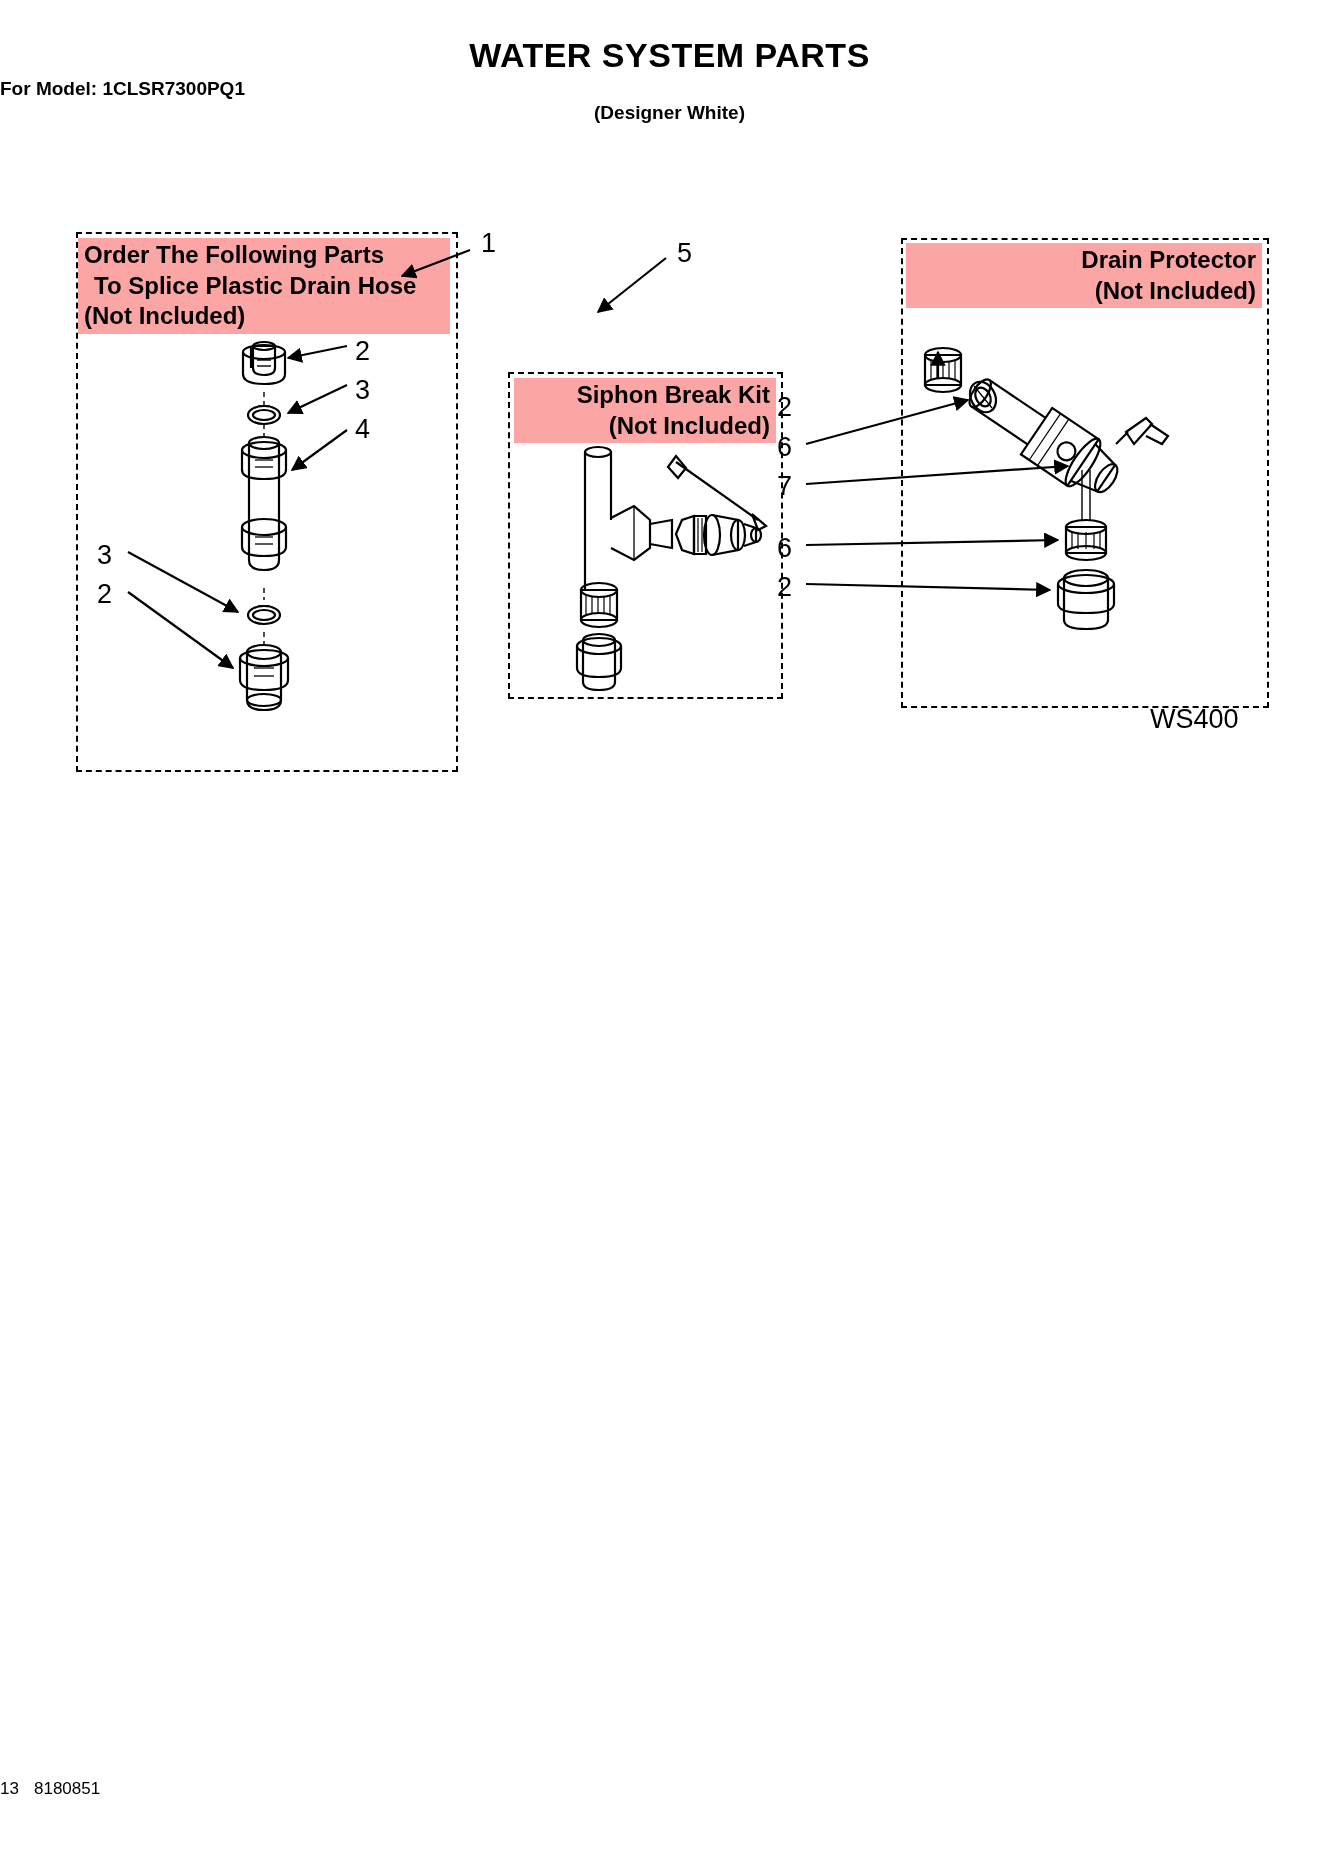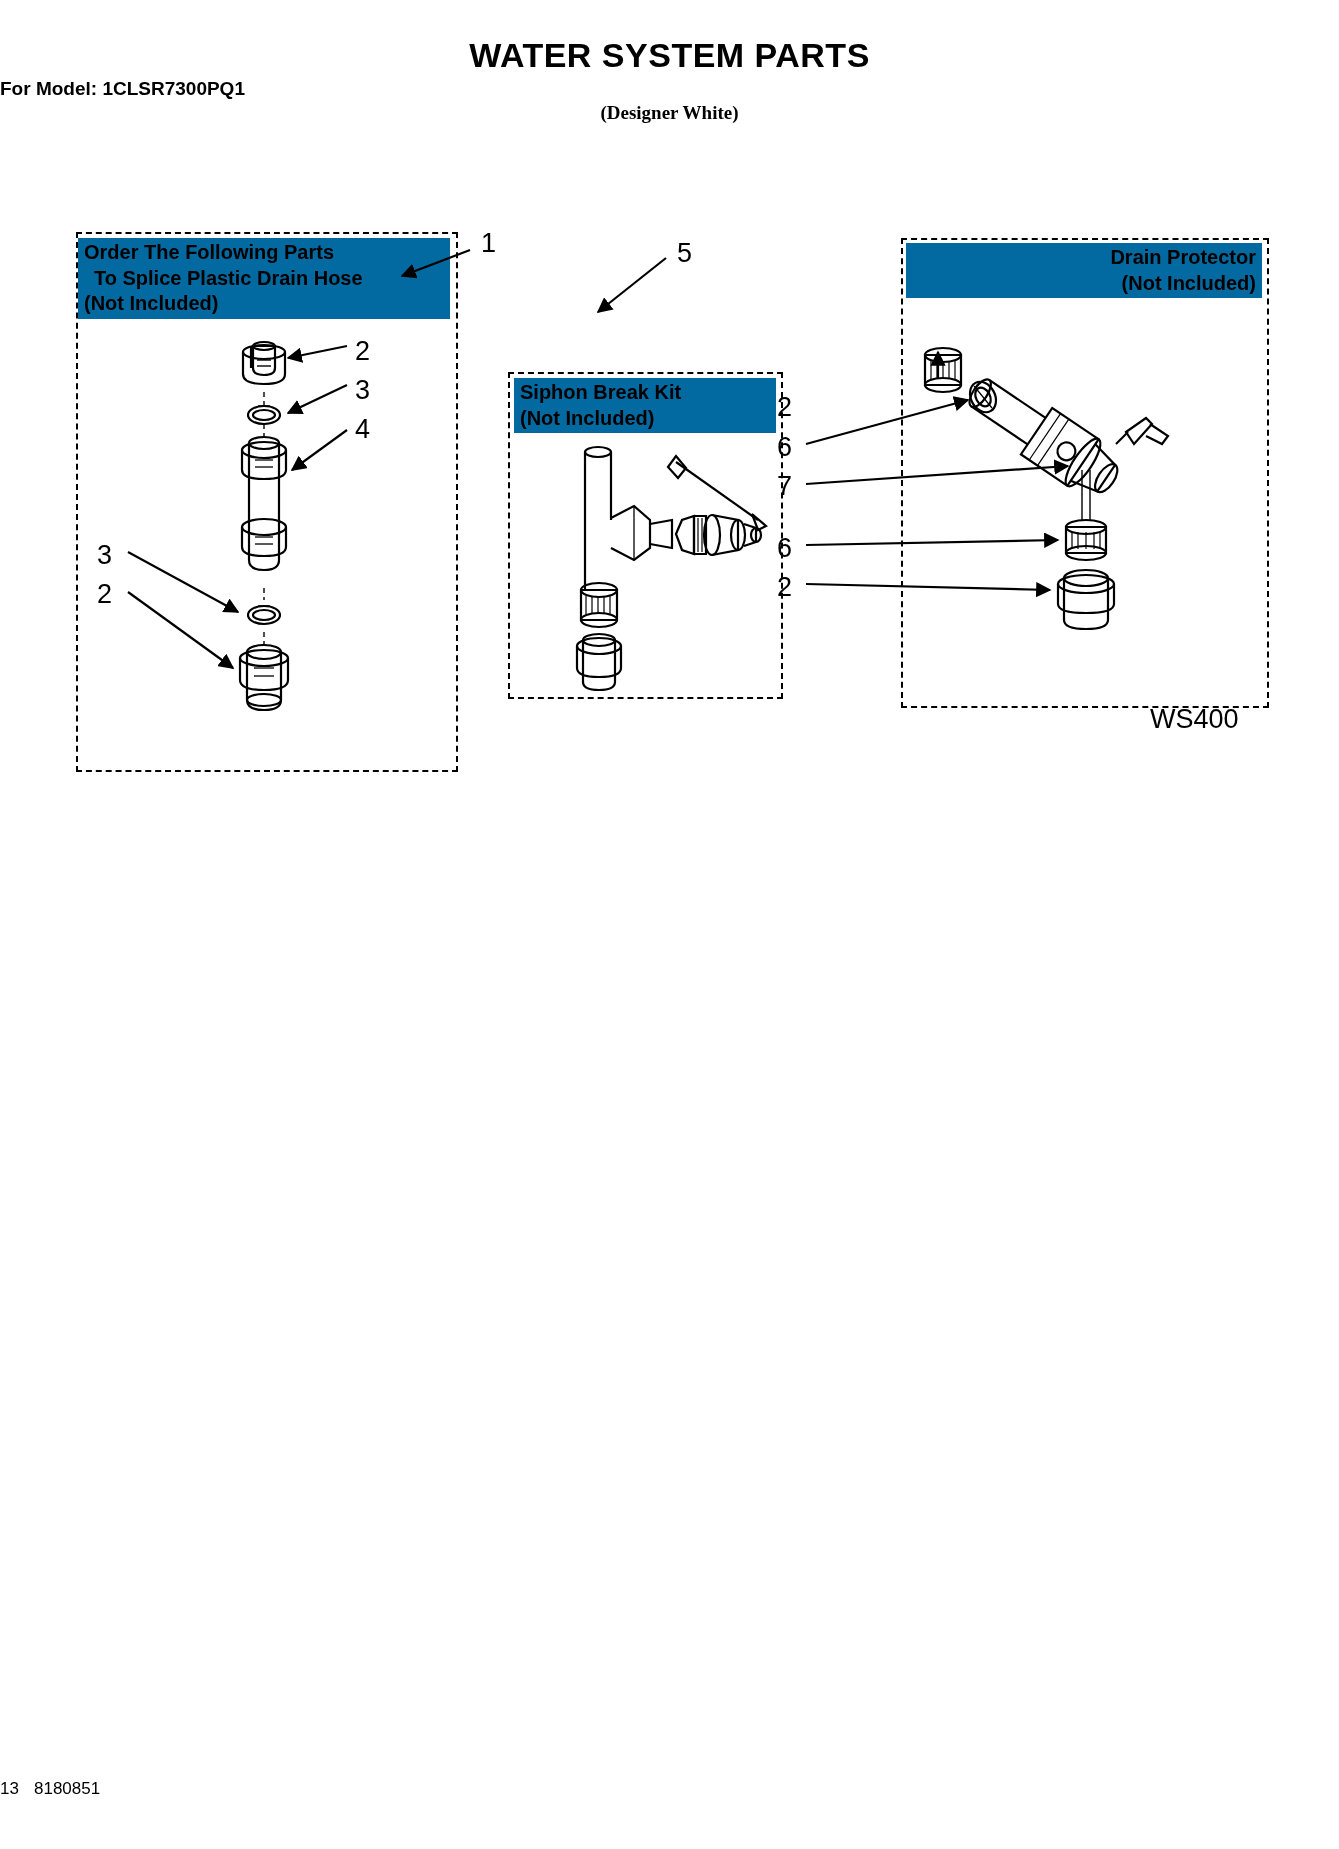--- a/index.html
+++ b/index.html
@@ -40,21 +40,20 @@
     font-weight: bold;
   }
   .color-line {
     position: absolute;
     top: 102px;
     left: 0;
     width: 1339px;
     text-align: center;
     font-size: 19px;
     font-weight: bold;
-    font-family: Liberation Serif, serif;
   }
 
   
   .footer-left {
     position: absolute;
     left: 34px;
     top: 1779px;
     font-size: 17px;
   }
   .footer-center {
@@ -94,38 +93,38 @@
   #panel-drain {
     left: 901px;
     top: 238px;
     width: 368px;
     height: 470px;
   }
 
   
   .panel-label {
     position: absolute;
-    background: #0369a1;
-    font-size: 20px;
+    background: #fca5a5;
+    font-size: 24px;
     font-weight: bold;
     line-height: 1.28;
     padding: 2px 6px;
     box-sizing: border-box;
   }
   #label-splice {
     left: 78px;
     top: 238px;
     width: 372px;
     text-align: left;
   }
   #label-siphon {
     left: 514px;
     top: 378px;
     width: 262px;
-    text-align: left;
+    text-align: right;
   }
   #label-drain {
     left: 906px;
     top: 243px;
     width: 356px;
     text-align: right;
   }
   .panel-label .l2 { padding-left: 10px; }
 
   

